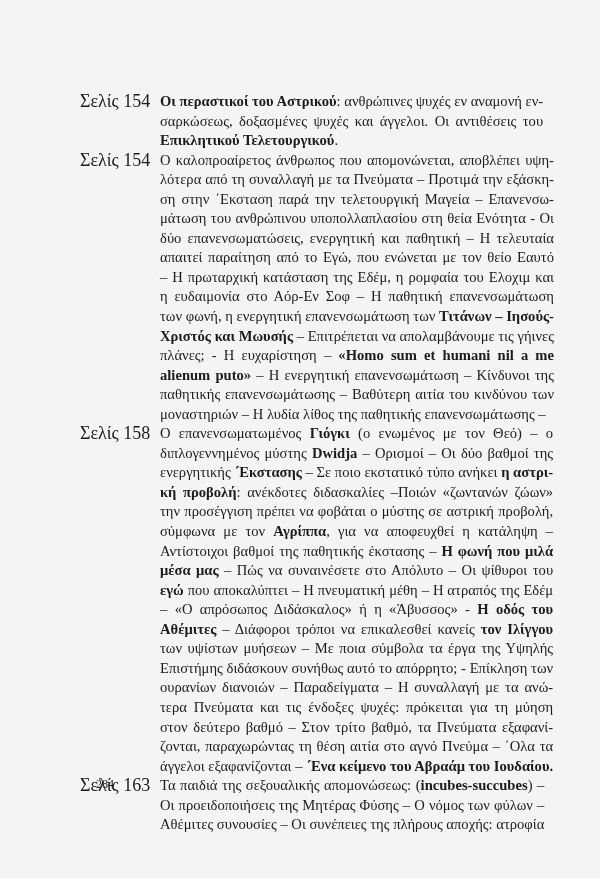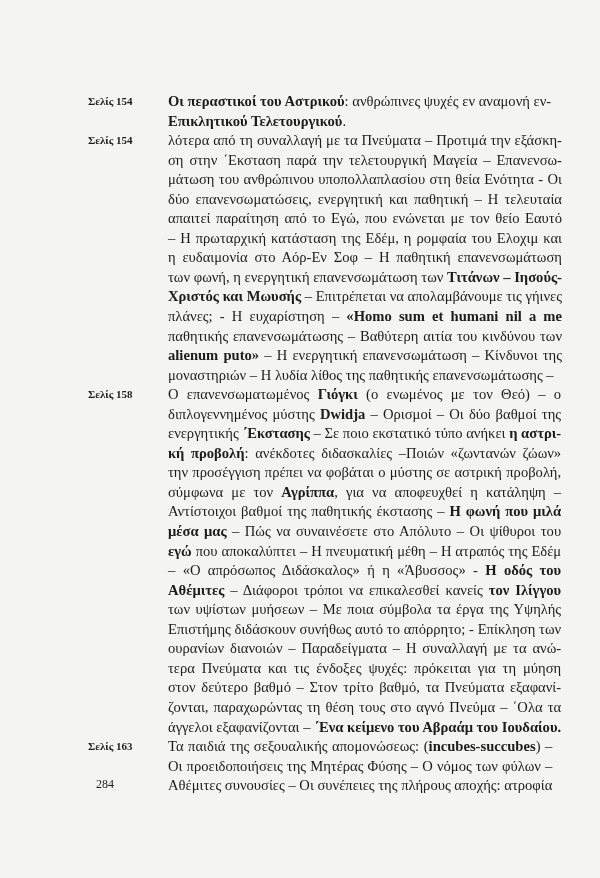--- a/index.html
+++ b/index.html
@@ -20,25 +20,24 @@
     left: 80px;
     top: 92px;
     width: 443px;
   }
   .entry {
     display: flex;
     align-items: flex-start;
   }
   .entry-label {
     flex: 0 0 80px;
-    font-weight: bold;
-    font-size: 11px;
+    font-weight: normal;
+    font-size: 18px;
     line-height: 19.55px;
     white-space: nowrap;
-    margin-left: 8px;
   }
   .entry-body {
     flex: 1 1 auto;
     font-size: 14.6px;
     line-height: 19.55px;
     text-align: justify;
     hyphens: manual;
   }
   .entry-body .ln {
     display: block;
@@ -61,39 +60,41 @@
 </style>
 </head>
 <body>
 
 <div class="page-content">
 
   <div class="entry">
     <div class="entry-label">Σελίς 154</div>
     <div class="entry-body">
         <span class="ln"><span class="b">Οι περαστικοί του Αστρικού</span><span>: ανθρώπινες ψυχές εν αναμονή εν-</span></span>
+        <span class="ln"><span>σαρκώσεως, δοξασμένες ψυχές και άγγελοι. Οι αντιθέσεις του</span></span>
         <span class="ln last"><span class="b">Επικλητικού Τελετουργικού</span><span>.</span></span>
       </div>
   </div>
 
   <div class="entry">
     <div class="entry-label">Σελίς 154</div>
     <div class="entry-body">
+        <span class="ln"><span>Ο καλοπροαίρετος άνθρωπος που απομονώνεται, αποβλέπει υψη-</span></span>
         <span class="ln"><span>λότερα από τη συναλλαγή με τα Πνεύματα – Προτιμά την εξάσκη-</span></span>
         <span class="ln"><span>ση στην ΄Εκσταση παρά την τελετουργική Μαγεία – Επανενσω-</span></span>
         <span class="ln"><span>μάτωση του ανθρώπινου υποπολλαπλασίου στη θεία Ενότητα - Οι</span></span>
         <span class="ln"><span>δύο επανενσωματώσεις, ενεργητική και παθητική – Η τελευταία</span></span>
         <span class="ln"><span>απαιτεί παραίτηση από το Εγώ, που ενώνεται με τον θείο Εαυτό</span></span>
         <span class="ln"><span>– Η πρωταρχική κατάσταση της Εδέμ, η ρομφαία του Ελοχιμ και</span></span>
         <span class="ln"><span>η ευδαιμονία στο Αόρ-Εν Σοφ – Η παθητική επανενσωμάτωση</span></span>
         <span class="ln"><span>των φωνή, η ενεργητική επανενσωμάτωση των </span><span class="b">Τιτάνων – Ιησούς-</span></span>
         <span class="ln"><span class="b">Χριστός και Μωυσής</span><span> – Επιτρέπεται να απολαμβάνουμε τις γήινες</span></span>
         <span class="ln"><span>πλάνες; - Η ευχαρίστηση – </span><span class="b">«Homo sum et humani nil a me</span></span>
+        <span class="ln"><span class="b">alienum puto»</span><span> – Η ενεργητική επανενσωμάτωση – Κίνδυνοι της</span></span>
         <span class="ln"><span>παθητικής επανενσωμάτωσης – Βαθύτερη αιτία του κινδύνου των</span></span>
-        <span class="ln"><span class="b">alienum puto»</span><span> – Η ενεργητική επανενσωμάτωση – Κίνδυνοι της</span></span>
         <span class="ln last"><span>μοναστηριών – Η λυδία λίθος της παθητικής επανενσωμάτωσης –</span></span>
       </div>
   </div>
 
   <div class="entry">
     <div class="entry-label">Σελίς 158</div>
     <div class="entry-body">
         <span class="ln"><span>Ο επανενσωματωμένος </span><span class="b">Γιόγκι</span><span> (ο ενωμένος με τον Θεό) – ο</span></span>
         <span class="ln"><span>διπλογεννημένος μύστης </span><span class="b">Dwidja</span><span> – Ορισμοί – Οι δύο βαθμοί της</span></span>
         <span class="ln"><span>ενεργητικής </span><span class="b">΄Εκστασης</span><span> – Σε ποιο εκστατικό τύπο ανήκει </span><span class="b">η αστρι-</span></span>
@@ -103,21 +104,21 @@
         <span class="ln"><span>Αντίστοιχοι βαθμοί της παθητικής έκστασης – </span><span class="b">Η φωνή που μιλά</span></span>
         <span class="ln"><span class="b">μέσα μας</span><span> – Πώς να συναινέσετε στο Απόλυτο – Οι ψίθυροι του</span></span>
         <span class="ln"><span class="b">εγώ</span><span> που αποκαλύπτει – Η πνευματική μέθη – Η ατραπός της Εδέμ</span></span>
         <span class="ln"><span>– «Ο απρόσωπος Διδάσκαλος» ή η «Άβυσσος» - </span><span class="b">Η οδός του</span></span>
         <span class="ln"><span class="b">Αθέμιτες</span><span> – Διάφοροι τρόποι να επικαλεσθεί κανείς </span><span class="b">τον Ιλίγγου</span></span>
         <span class="ln"><span>των υψίστων μυήσεων – Με ποια σύμβολα τα έργα της Υψηλής</span></span>
         <span class="ln"><span>Επιστήμης διδάσκουν συνήθως αυτό το απόρρητο; - Επίκληση των</span></span>
         <span class="ln"><span>ουρανίων διανοιών – Παραδείγματα – Η συναλλαγή με τα ανώ-</span></span>
         <span class="ln"><span>τερα Πνεύματα και τις ένδοξες ψυχές: πρόκειται για τη μύηση</span></span>
         <span class="ln"><span>στον δεύτερο βαθμό – Στον τρίτο βαθμό, τα Πνεύματα εξαφανί-</span></span>
-        <span class="ln"><span>ζονται, παραχωρώντας τη θέση τους στο αγνό Πνεύμα – ΄Ολα τα</span></span>
+        <span class="ln"><span>ζονται, παραχωρώντας τη θέση αιτία στο αγνό Πνεύμα – ΄Ολα τα</span></span>
         <span class="ln last"><span>άγγελοι εξαφανίζονται – </span><span class="b">΄Ενα κείμενο του Αβραάμ του Ιουδαίου.</span></span>
       </div>
   </div>
 
   <div class="entry">
     <div class="entry-label">Σελίς 163</div>
     <div class="entry-body">
         <span class="ln"><span>Τα παιδιά της σεξουαλικής απομονώσεως: (</span><span class="b">incubes-succubes</span><span>) –</span></span>
         <span class="ln"><span>Οι προειδοποιήσεις της Μητέρας Φύσης – Ο νόμος των φύλων –</span></span>
         <span class="ln last"><span>Αθέμιτες συνουσίες – Οι συνέπειες της πλήρους αποχής: ατροφία</span></span>

